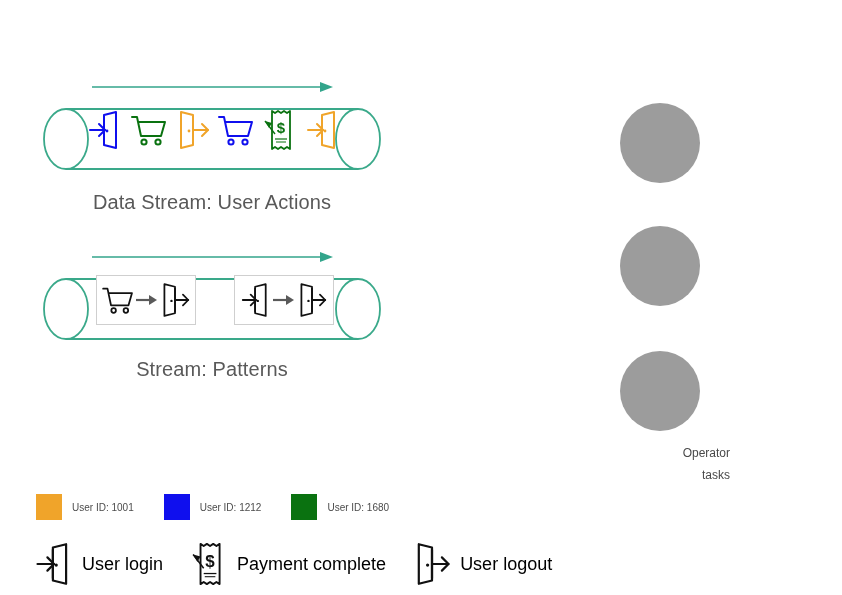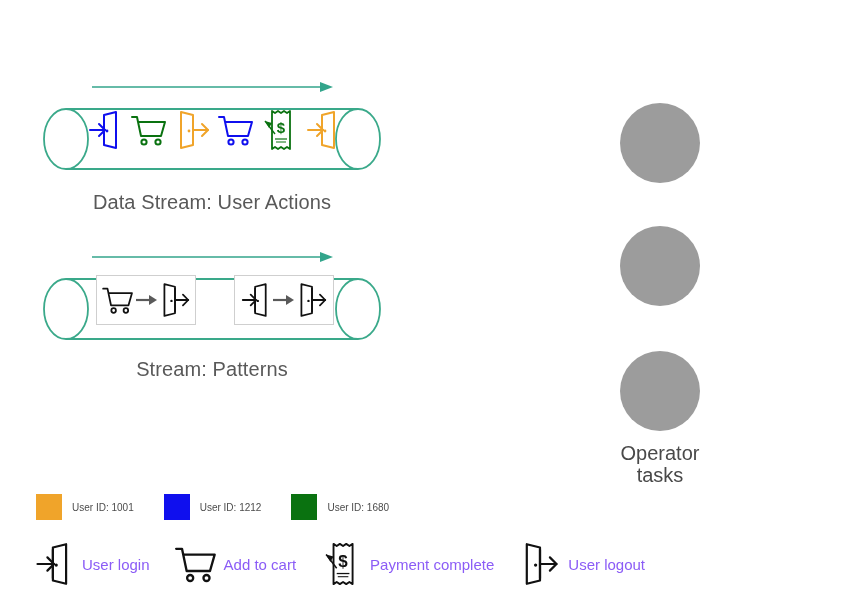--- a/index.html
+++ b/index.html
@@ -84,22 +84,22 @@
   }
   #op-circle-1 { left: 620px; top: 103px; }
   #op-circle-2 { left: 620px; top: 226px; }
   #op-circle-3 { left: 620px; top: 351px; }
 
   #operator-label {
     position: absolute;
     left: 590px;
     top: 442px;
     width: 140px;
-    text-align: center;
-    font-size: 20px;
+    text-align: right;
+    font-size: 12px;
     line-height: 22px;
     color: #494949;
   }
 
   
   #legend-users {
     position: absolute;
     left: 36px;
     top: 494px;
     display: flex;
@@ -137,22 +137,22 @@
   }
   .legend-action-icon {
     width: 48px;
     height: 48px;
     display: flex;
     align-items: center;
     justify-content: center;
     flex: 0 0 auto;
   }
   .legend-action-label {
-    font-size: 15px;
-    color: #8b5cf6;
+    font-size: 18px;
+    color: #000000;
     white-space: nowrap;
     margin-left: 4px;
   }
   svg { display: block; overflow: visible; }
 </style>
 </head>
 <body>
 
 <div class="canvas">
 
@@ -367,32 +367,20 @@
             <path d="M16 7 L16 33"></path>
             <path d="M2 20 L17 20"></path>
             <path d="M11 14 L17 20 L11 26"></path>
           </g>
           <circle cx="19" cy="21" r="1.5" fill="#111111"></circle>
         </svg>
       </span>
       <span class="legend-action-label">User login</span>
     </div>
 
-    <div class="legend-action-item">
-      <span class="legend-action-icon">
-        <svg width="42" height="38" viewBox="0 0 36 32">
-          <g fill="none" stroke="#111111" stroke-width="2" stroke-linejoin="round" stroke-linecap="round">
-            <path d="M1 3 L6 3 L10 22 L30 22 L34 8 L8 8"></path>
-          </g>
-          <circle cx="13" cy="28" r="2.6" fill="none" stroke="#111111" stroke-width="2"></circle>
-          <circle cx="27" cy="28" r="2.6" fill="none" stroke="#111111" stroke-width="2"></circle>
-        </svg>
-      </span>
-      <span class="legend-action-label">Add to cart</span>
-    </div>
 
     <div class="legend-action-item">
       <span class="legend-action-icon">
         <svg width="36" height="48" viewBox="0 0 34 44">
           <path d="M9 3 L12 5 L15 3 L18 5 L21 3 L24 5 L27 3 L27 41 L24 39 L21 41 L18 39 L15 41 L12 39 L9 41 Z" fill="#ffffff" stroke="#111111" stroke-width="1.8" stroke-linejoin="round"></path>
           <text x="18" y="25" font-family="Liberation Sans, sans-serif" font-size="16" font-weight="bold" fill="#111111" text-anchor="middle">$</text>
           <path d="M12 31 L24 31" stroke="#111111" stroke-width="1.2"></path>
           <path d="M13 34 L23 34" stroke="#111111" stroke-width="1"></path>
           <path d="M2 13 L12 26" stroke="#111111" stroke-width="1.4"></path>
           <path d="M2 13 L9 15 L6 20 Z" fill="#111111"></path>

